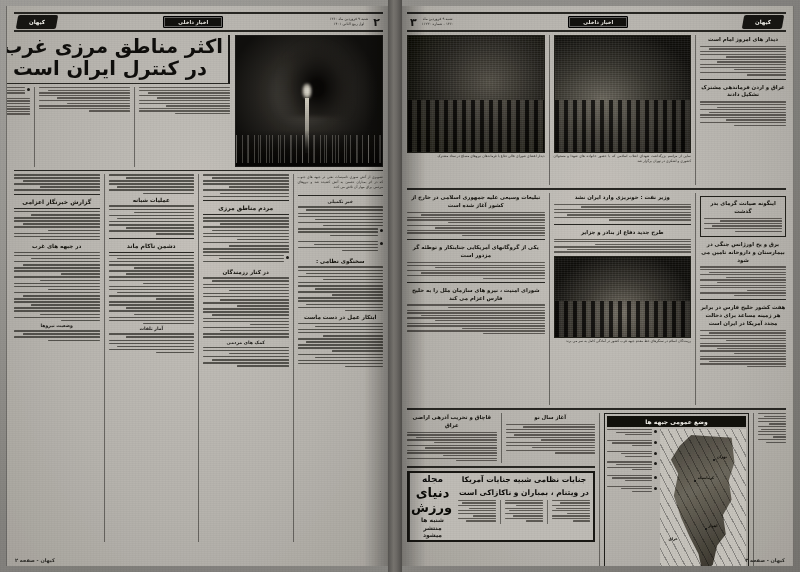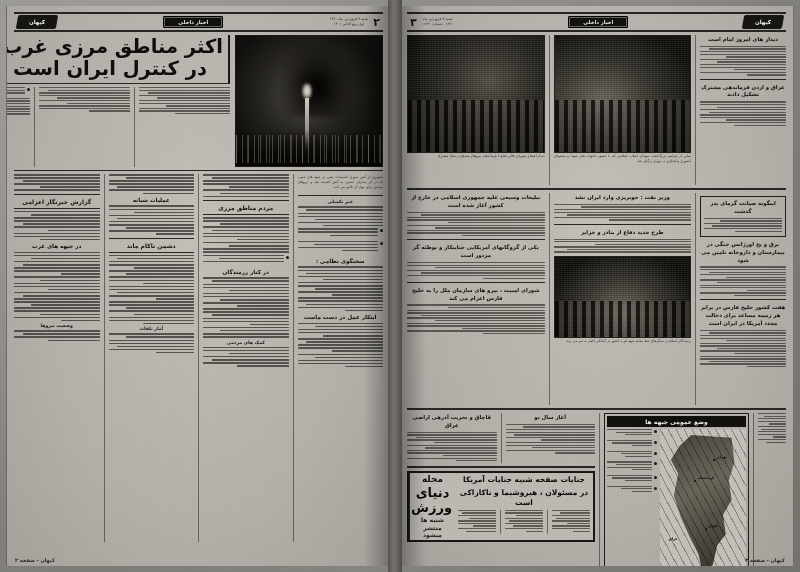--- a/index.html
+++ b/index.html
@@ -942,22 +942,22 @@
                   <div class="ln"></div>
                   <div class="ln s45"></div>
               </div>
             </div>
           </div>
 
           <div class="rule thick"></div>
 
           <div class="ad">
             <div class="ad-body">
-              <div class="ad-head">جنایات صفحه شبیه جنایات آمریکا</div>
-              <div class="ad-head">در مسئولان ، هیروشیما و ناکازاکی است</div>
+              <div class="ad-head">جنایات نظامی شبیه جنایات آمریکا</div>
+              <div class="ad-head">در ویتنام ، بمباران و ناکازاکی است</div>
               <div class="cols">
                 <div class="col">
                   <div class="body tight">
                     <div class="ln"></div>
                       <div class="ln s80"></div>
                       <div class="ln"></div>
                     <div class="ln s90"></div>
                       <div class="ln"></div>
                       <div class="ln s60"></div>
                     <div class="ln"></div>

